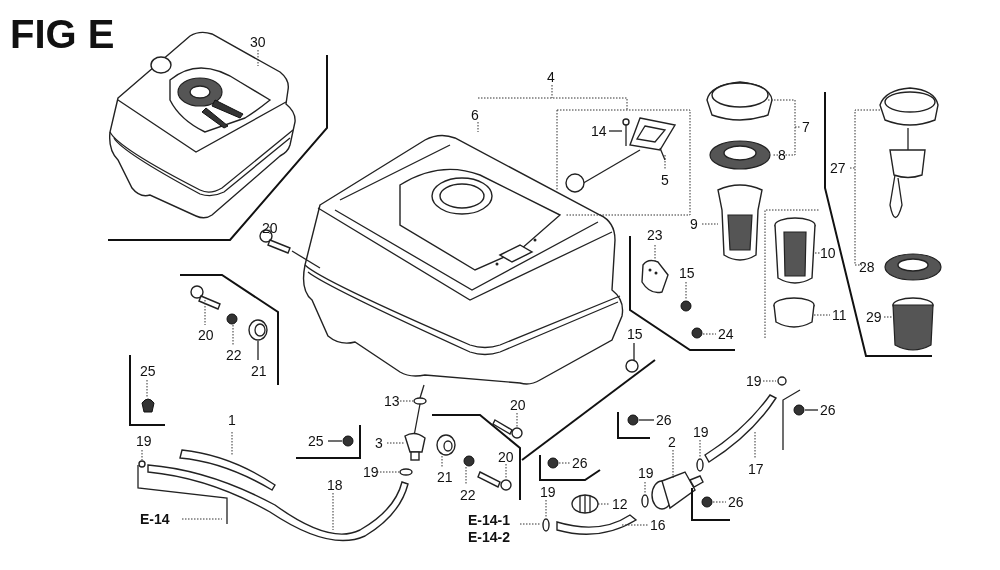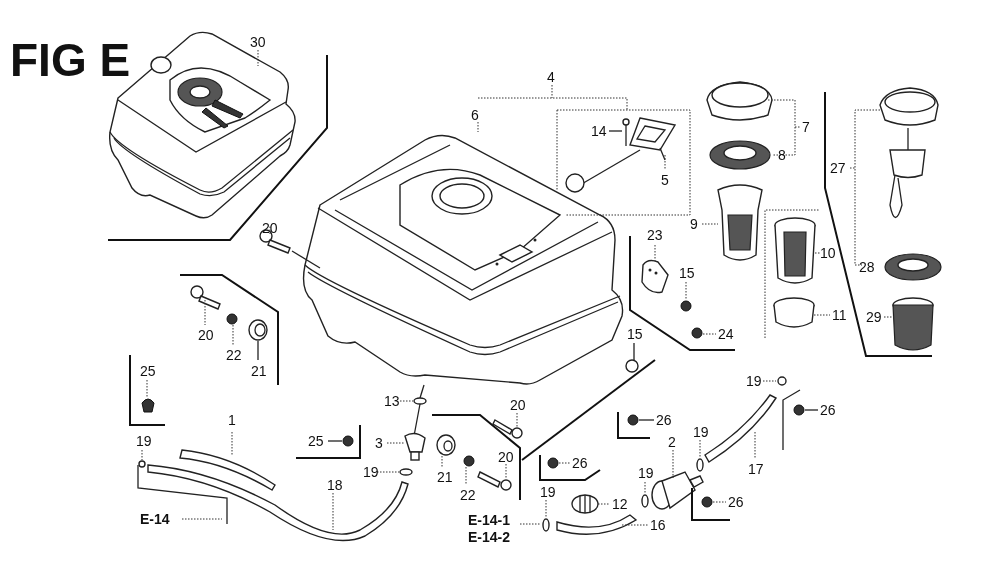--- a/index.html
+++ b/index.html
@@ -1,18 +1,18 @@
 <!DOCTYPE html>
 <html><head>
 <meta charset="utf-8">
 <style>
   html, body { margin: 0; padding: 0; background: #ffffff; }
   body { width: 1000px; height: 570px; overflow: hidden; position: relative; font-family: "Liberation Sans", sans-serif; }
   #fig { position: absolute; left: 0; top: 0; width: 1000px; height: 570px; }
-  .title { position: absolute; left: 10px; top: 14px; font-family: "Liberation Sans", sans-serif; font-weight: bold; font-size: 46px; color: #111; letter-spacing: 0px; line-height: 1; margin-top: 23px; }
+  .title { position: absolute; left: 10px; top: 14px; font-family: "Liberation Sans", sans-serif; font-weight: bold; font-size: 40px; color: #111; letter-spacing: 0px; line-height: 1; }
   .lbl { font-family: "Liberation Sans", sans-serif; font-size: 14px; fill: #111; }
   .ref { font-family: "Liberation Sans", sans-serif; font-size: 14px; font-weight: bold; fill: #111; }
   .ln { stroke: #222; stroke-width: 1.3; fill: none; }
   .lnb { stroke: #111; stroke-width: 2; fill: none; }
   .dot { stroke: #333; stroke-width: 1; fill: none; stroke-dasharray: 1.5 1.5; }
   .part { stroke: #222; stroke-width: 1.4; fill: #fff; }
   .mesh { stroke: #222; stroke-width: 1.2; fill: #555; }
   .dark { fill: #333; stroke: #111; stroke-width: 1; }
 </style>
 </head>

